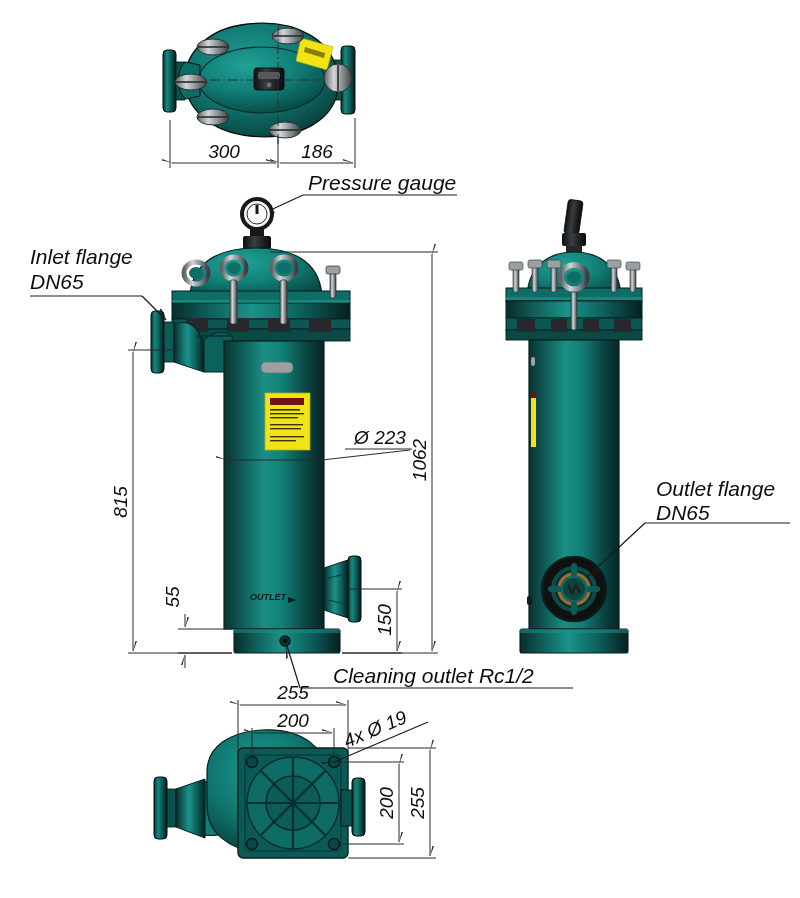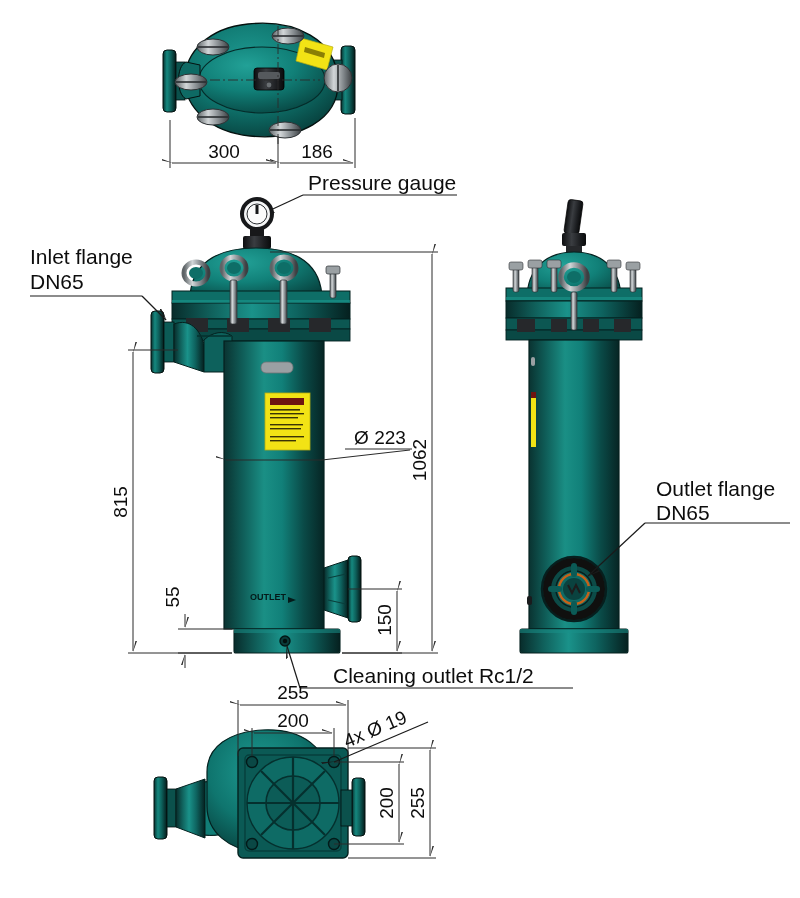--- a/index.html
+++ b/index.html
@@ -1,18 +1,18 @@
 <!DOCTYPE html>
 <html><head>
 <meta charset="utf-8">
 <style>
   html,body{margin:0;padding:0;background:#ffffff;}
   body{width:800px;height:898px;position:relative;overflow:hidden;
        font-family:"Liberation Sans",sans-serif;color:#111;}
-  #stage{position:absolute;inset:0;}
+  #stage{position:absolute;inset:0;font-style:italic;}
   svg{display:block;}
   .dimtext{font-family:"Liberation Sans",sans-serif;font-size:19px;fill:#0d0d0d;}
   .notetext{font-family:"Liberation Sans",sans-serif;font-size:21px;fill:#0d0d0d;}
   .dimline{stroke:#2b2b2b;stroke-width:1;fill:none;}
   .extline{stroke:#2b2b2b;stroke-width:1;fill:none;}
   .leader{stroke:#1a1a1a;stroke-width:1.2;fill:none;}
   .centerline{stroke:#2b2b2b;stroke-width:0.9;fill:none;stroke-dasharray:10 3 2 3;}
   .blk{fill:#17181a;}
   .blk2{fill:#26282b;}
   .ylw{fill:#f2e315;}

